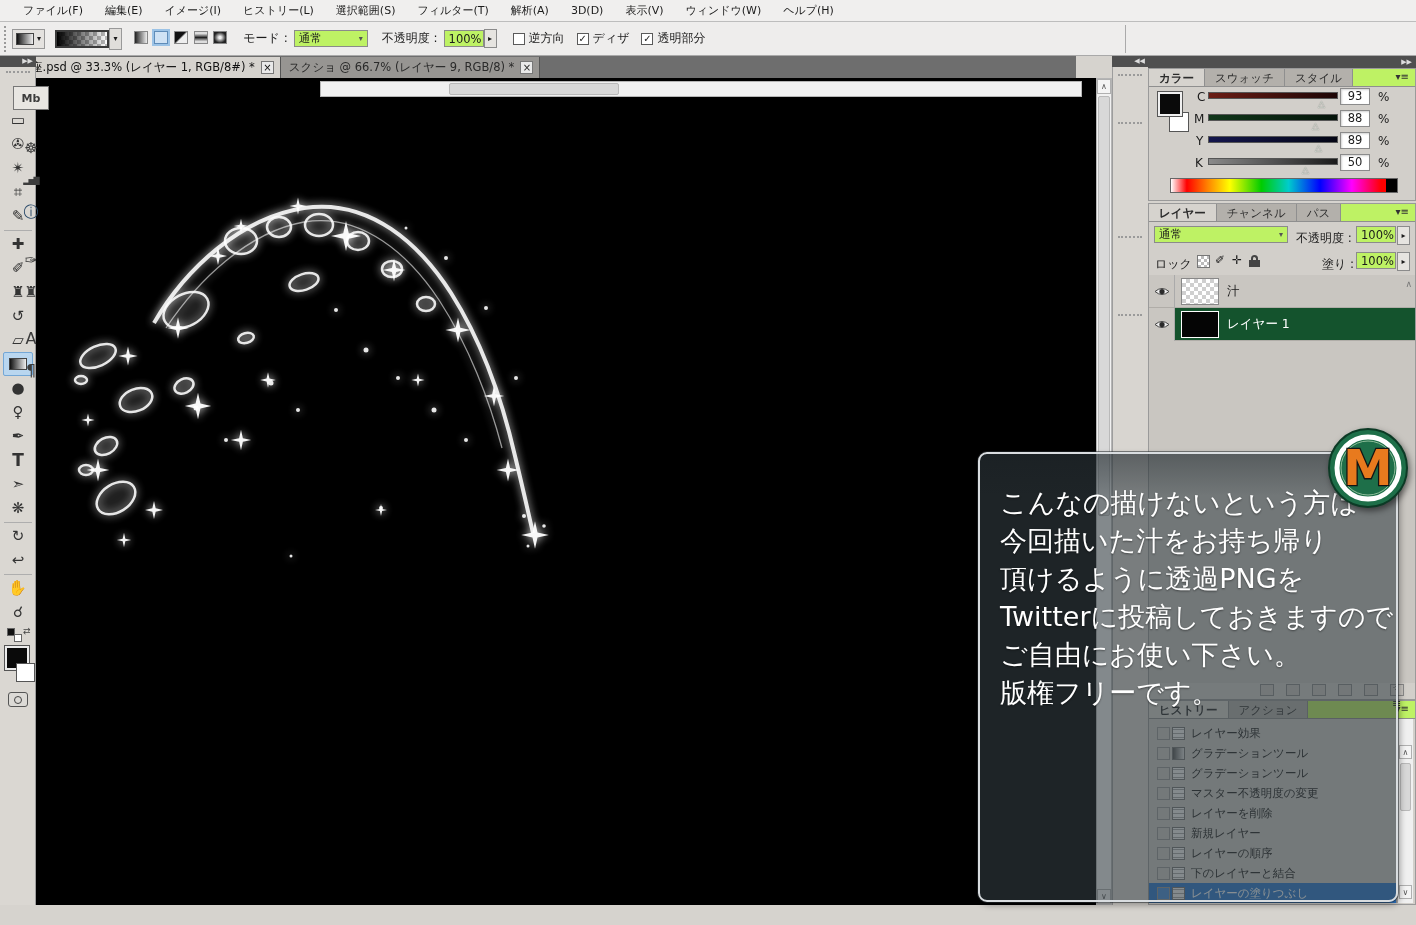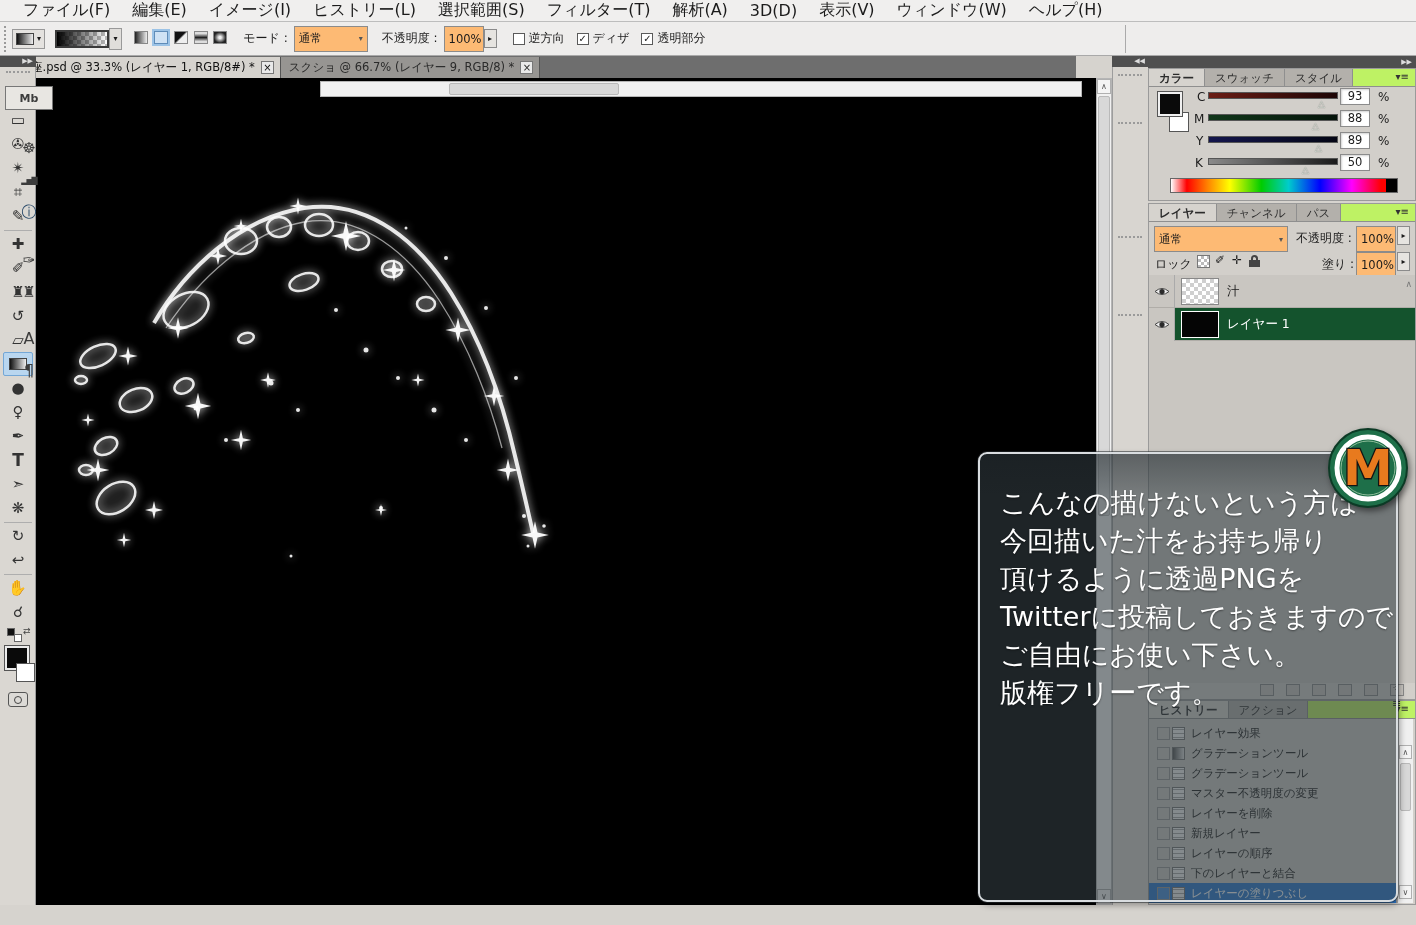--- a/index.html
+++ b/index.html
@@ -5,21 +5,21 @@
 *{margin:0;padding:0;box-sizing:border-box}
 body{font-family:"DejaVu Sans","Liberation Sans",sans-serif;background:#777}
 #app{position:relative;width:1416px;height:925px;background:#d6d3ce;overflow:hidden;font-size:12px;color:#1b1b1b}
 .abs{position:absolute}
 .flex{display:flex;align-items:center}
 .inset{background:#fff;border:1px solid #8b8b8b;box-shadow:inset 1px 1px 2px rgba(0,0,0,.18)}
 .grip{border-top:2px dotted #9a9a9a;height:2px}
 .vgrip{border-left:2px dotted #9a9a9a;width:2px}
 
 #menubar{left:0;top:0;width:1416px;height:22px;background:#f0efee;border-bottom:1px solid #bdbdbd;display:flex;align-items:center;padding-left:12px}
-#menubar span{padding:0 11px;font-size:16px;cursor:default}
+#menubar span{padding:0 11px;font-size:11px;cursor:default}
 #optionsbar{left:0;top:22px;width:1416px;height:34px;background:#eeedec;border-bottom:1px solid #a9a9a9;display:flex;align-items:center}
 .gtypes span{display:inline-block;width:14px;height:13px;border:1px solid #888;margin-right:2px;background:#ddd}
 .gt-sel{outline:2px solid #9cc3e6;background:#cfe2f4!important;border-color:#5f8cb8!important}
 .chk{width:12px;height:12px;border:1px solid #5a5a5a;background:#fff;display:inline-flex;align-items:center;justify-content:center;font-size:10px;margin-right:4px;color:#222}
 
 #tabrow{left:36px;top:56px;width:1076px;height:22px;background:#6e6e6e;display:flex;align-items:flex-end}
 .dtab{height:21px;display:flex;align-items:center;padding:0 6px 0 8px;font-size:11.5px;white-space:nowrap;border-right:1px solid #555}
 .dtab-a{background:#d6d3ce;color:#111}
 .dtab-i{background:#979592;color:#2a2a2a}
 .tclose{display:inline-block;margin-left:6px;width:13px;height:13px;border:1px solid #777;background:#e9e9e9;font-size:10px;line-height:11px;text-align:center}
@@ -32,33 +32,33 @@
 .gradmini{width:18px;height:12px;border:1px solid #444;background:linear-gradient(90deg,#111,#efefef)}
 
 #canvas{left:36px;top:78px;width:1060px;height:827px;background:#000;overflow:hidden}
 
 .sb{background:#f1f1f1;border:1px solid #b5b5b5}
 .sbbtn{position:absolute;background:#f4f4f4;border:1px solid #b0b0b0;color:#555;display:flex;align-items:center;justify-content:center}
 .sbthumb{position:absolute;background:#d8d8d8;border:1px solid #b9b9b9;border-radius:2px}
 
 #dock{left:1112px;top:56px;width:36px;height:849px;background:#d8d5d0;border-left:1px solid #9d9d9d}
 #dockhead{left:1112px;top:56px;width:36px;height:11px;background:#4f4f4f;color:#ddd;font-size:7px;text-align:right;line-height:11px;padding-right:3px}
-.dicon{position:absolute;left:5px;width:48px;height:24px;display:flex;align-items:center;justify-content:center;font-size:15px;color:#3c3c3c;border:1px solid transparent}
+.dicon{position:absolute;left:13px;width:36px;height:24px;display:flex;align-items:center;justify-content:center;font-size:15px;color:#3c3c3c;border:1px solid transparent}
 .dbox{border:1px solid #777;background:#e8e6e2;font-size:11px;font-weight:bold}
 
 #ptophead{left:1148px;top:56px;width:268px;height:12px;background:#4f4f4f;color:#ddd;font-size:7px;text-align:right;line-height:12px;padding-right:4px}
 .panel{position:absolute;left:1148px;width:268px;background:#d2cfca;border:1px solid #9a9a9a}
 .ptabs{display:flex;height:18px;background:#bef264;border-bottom:1px solid #8f8f8f}
 .ptab{padding:2px 10px 0;font-size:11.5px;color:#2c2c2c;border-right:1px solid #8f8f8f;background:#b3b0ab}
 .ptab-a{background:#d6d3ce;font-weight:bold}
 .pmenu{margin-left:auto;padding:2px 6px 0;color:#333;font-size:10px}
 .cbar{position:absolute;height:7px;width:130px;border:1px solid #555}
 .cthumb{position:absolute;font-size:9px;color:#e6efe4;text-shadow:0 0 1px #333}
 .cval{position:absolute;width:30px;height:17px;font-size:11.5px;text-align:center;line-height:15px}
-.drop{border:1px solid #8b8b8b;background:#fdba74;display:flex;align-items:center;font-size:11.5px;padding:4px 4px;height:26px}
+.drop{border:1px solid #8b8b8b;background:#bef264;display:flex;align-items:center;font-size:11.5px;padding:4px 4px;height:17px}
 .spin{display:inline-flex;width:13px;height:19px;border:1px solid #8b8b8b;background:#e6e4e0;align-items:center;justify-content:center;font-size:8px}
 .lrow{position:absolute;left:0;width:100%;height:33px;border-bottom:1px solid #b0ada8;background:#c9c6c1;display:flex;align-items:center}
 .lrow-sel{background:#14532d;color:#fff}
 .eyec{width:26px;height:33px;border-right:1px solid #aaa;display:flex;align-items:center;justify-content:center}
 .lthumb{width:38px;height:27px;border:1px solid #888;background:#fff;margin:0 8px 0 6px}
 .checker{background:repeating-conic-gradient(#cfcfcf 0 25%,#fff 0 50%) 0 0/8px 8px}
 .hrow{position:absolute;left:0;width:100%;height:20px;display:flex;align-items:center;font-size:11.5px;color:#222}
 .hicon{width:13px;height:13px;border:1px solid #777;background:repeating-linear-gradient(#f2f2f2 0 1px,#a9a9a9 1px 2px,#f2f2f2 2px 4px);margin:0 6px 0 2px}
 .hbox{width:13px;height:13px;border:1px solid #9a9a9a;background:#cdcac5;margin-left:8px}
 

